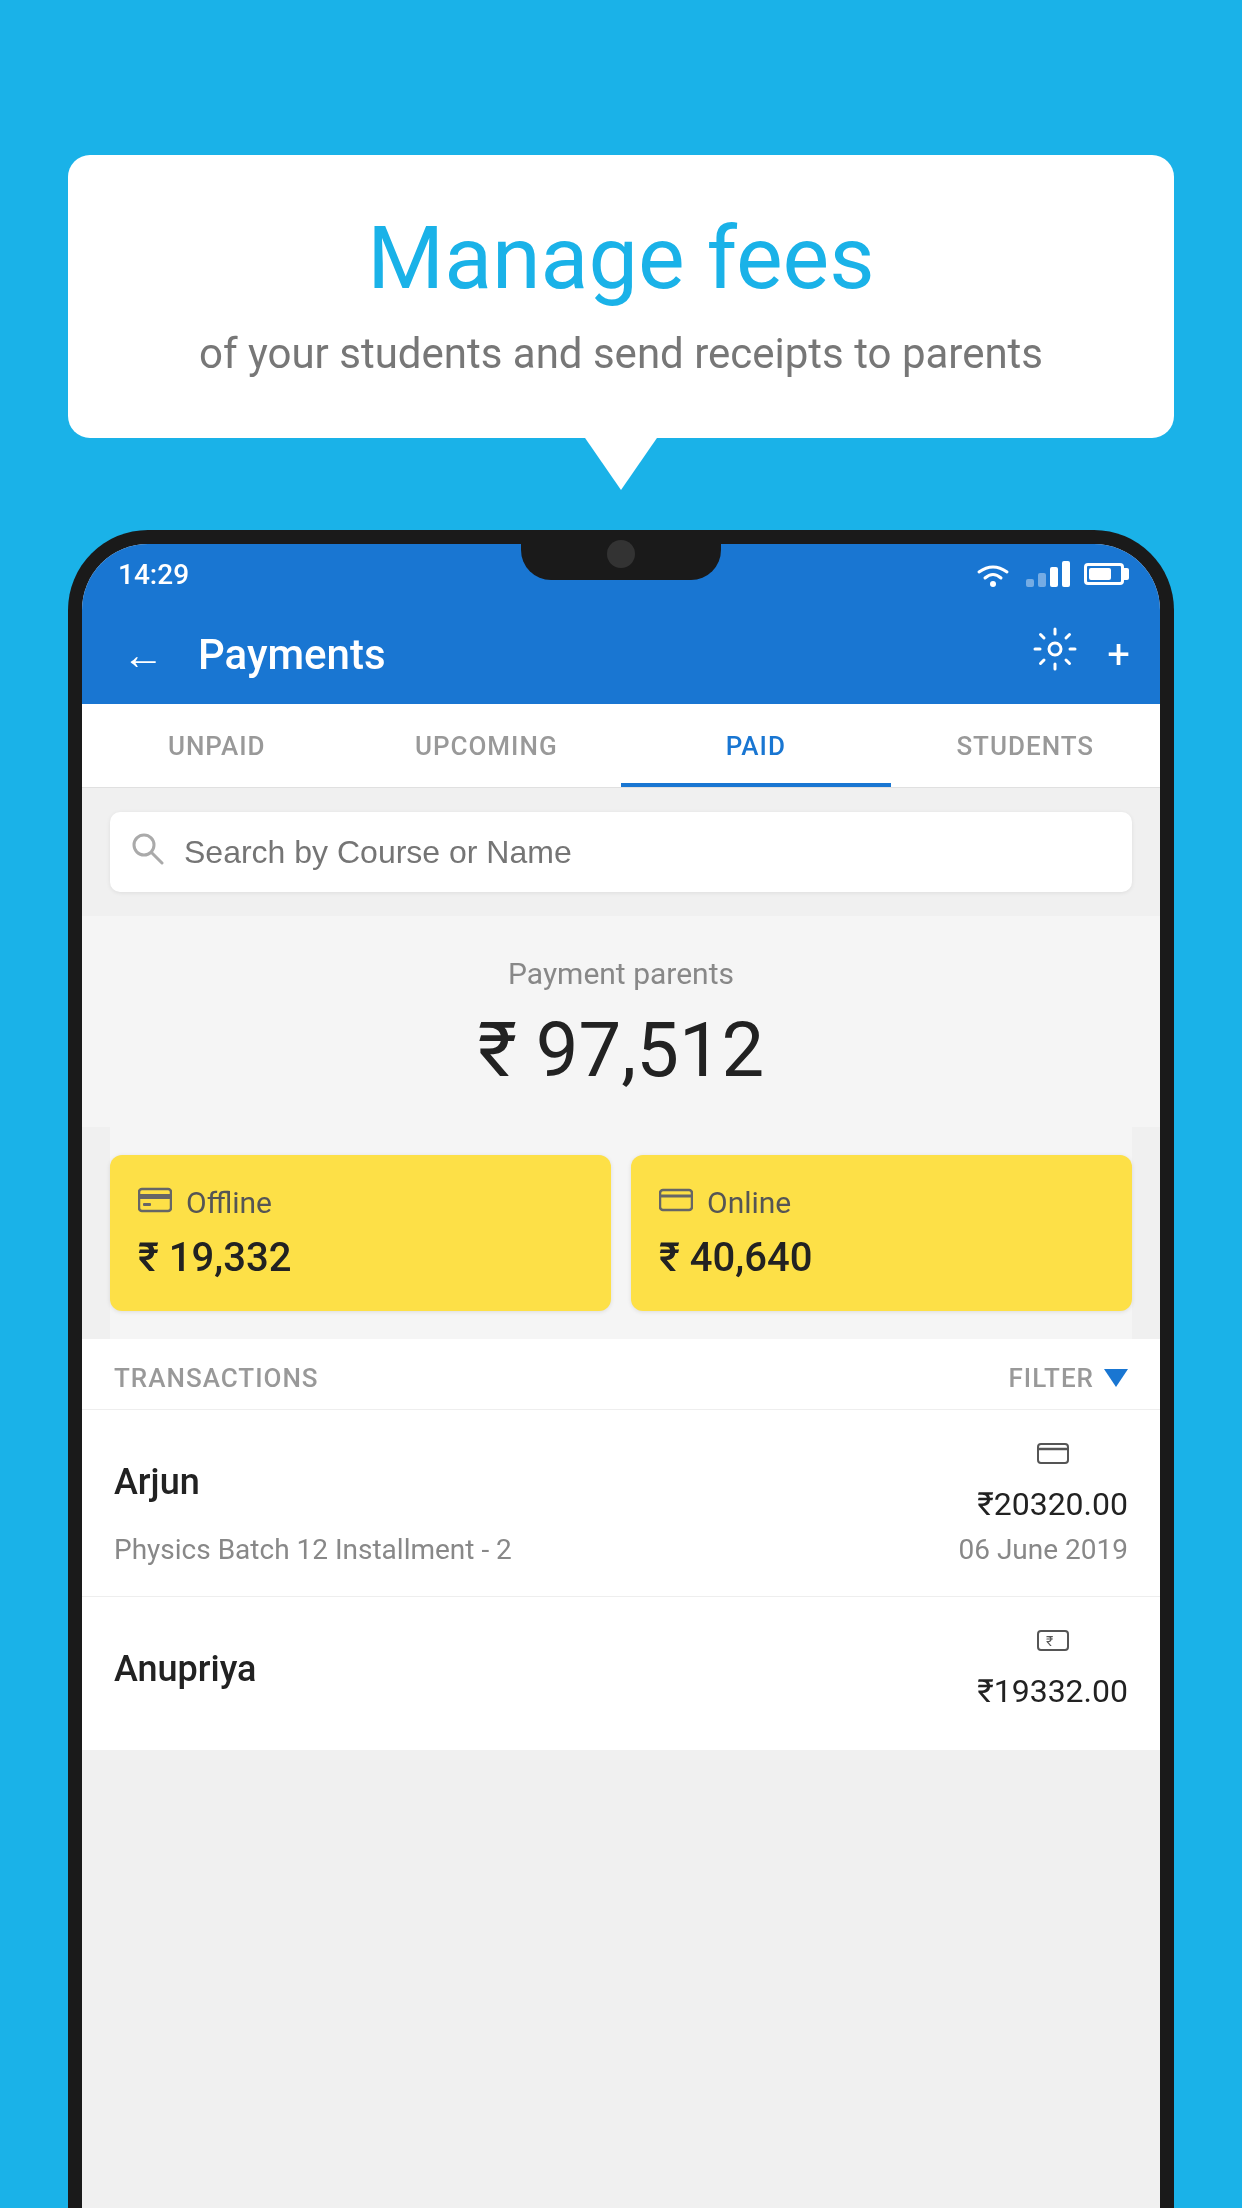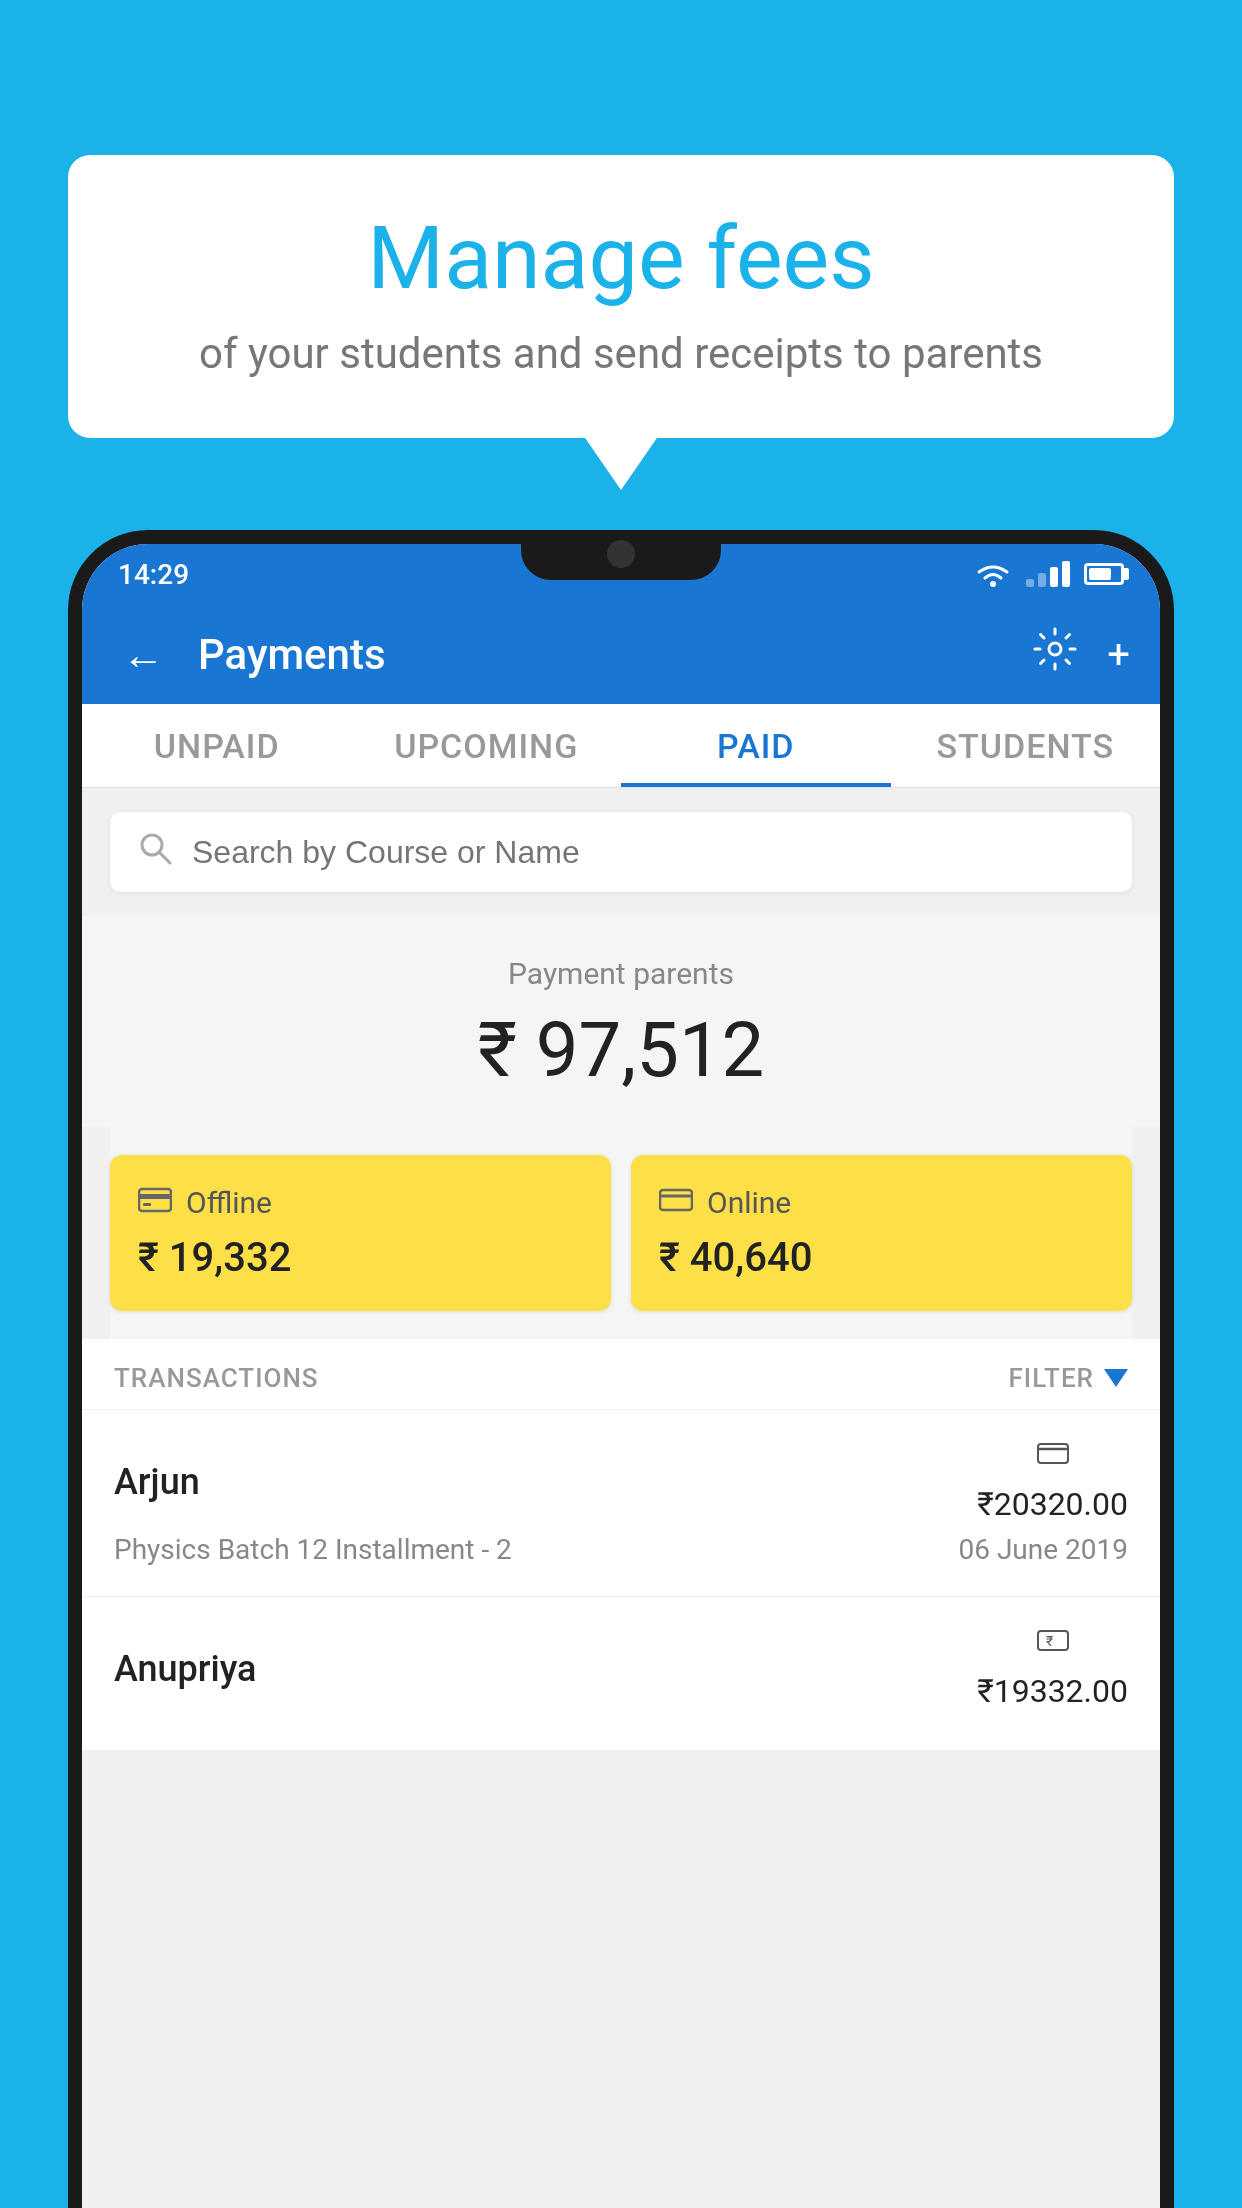--- a/index.html
+++ b/index.html
@@ -191,21 +191,21 @@
       background: white;
       display: flex;
       height: 84px;
       border-bottom: 1px solid #e0e0e0;
     }
     .tab {
       flex: 1;
       display: flex;
       align-items: center;
       justify-content: center;
-      font-size: 34px;
+      font-size: 26px;
       font-weight: 500;
       color: #999;
       letter-spacing: 1px;
       cursor: pointer;
       position: relative;
     }
     .tab.active {
       color: #1976d2;
     }
     .tab.active::after {
@@ -219,21 +219,21 @@
     }
 
     
     .search-container {
       background: white;
       margin: 24px 28px 0;
       border-radius: 10px;
       height: 80px;
       display: flex;
       align-items: center;
-      padding: 0 28px;
+      padding: 0 20px;
       gap: 20px;
       box-shadow: 0 1px 4px rgba(0,0,0,0.08);
     }
     .search-icon-wrap {
       color: #aaa;
       font-size: 34px;
     }
     .search-input {
       flex: 1;
       border: none;

